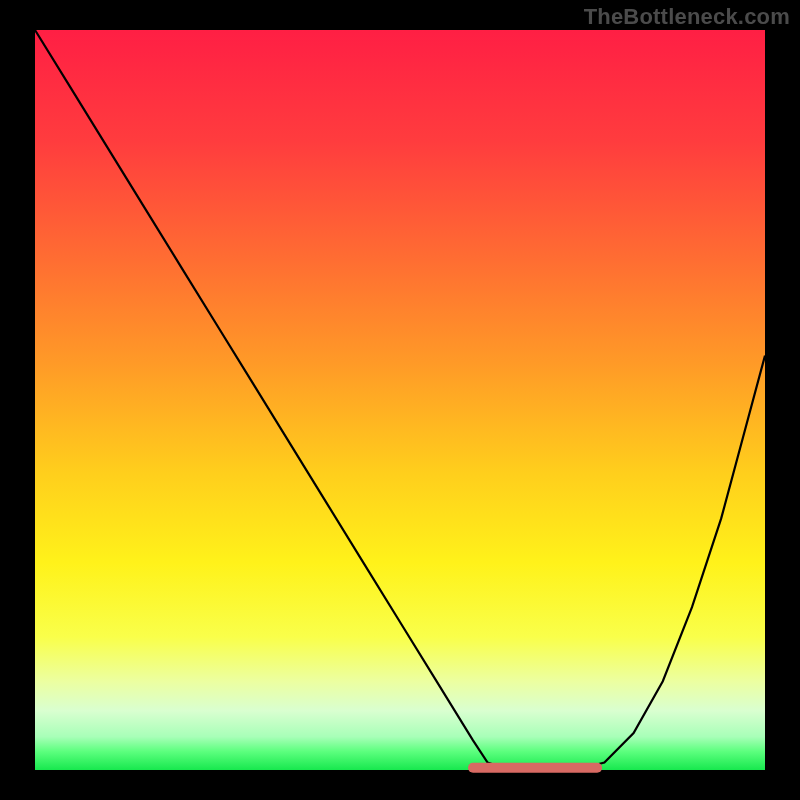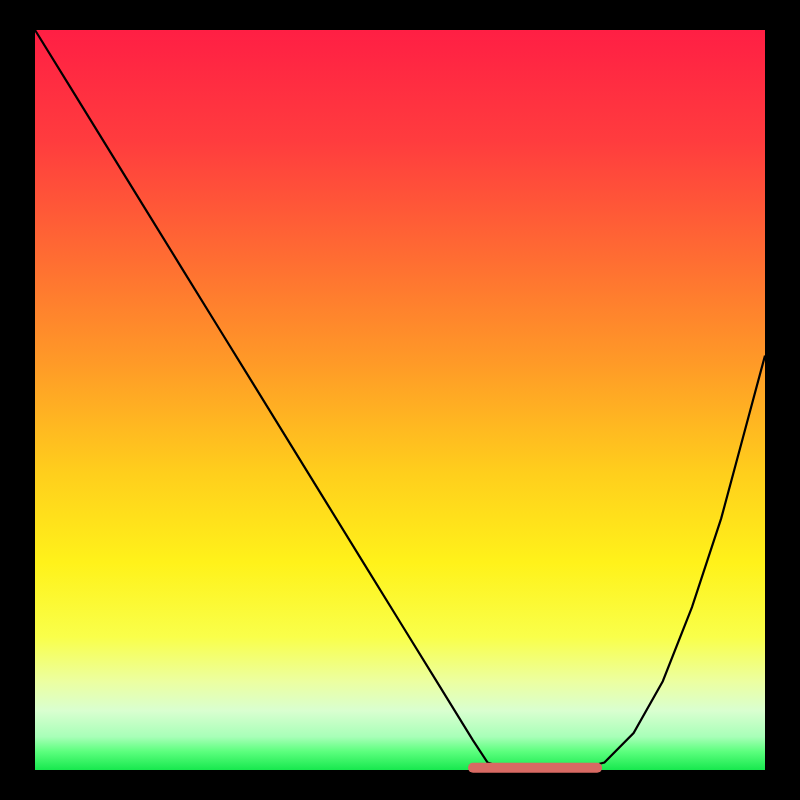--- a/index.html
+++ b/index.html
@@ -28,20 +28,21 @@
     z-index: 10;
   }
   svg {
     display: block;
   }
 </style>
 </head>
 <body>
 
 <div class="frame">
+  <div class="watermark">TheBottleneck.com</div>
   <svg id="chart-svg" width="800" height="800" viewBox="0 0 800 800">
     <defs>
       <linearGradient id="bg-grad" x1="0" y1="0" x2="0" y2="1">
           <stop offset="0%" stop-color="#ff1f44"></stop>
           <stop offset="15%" stop-color="#ff3c3e"></stop>
           <stop offset="30%" stop-color="#ff6a33"></stop>
           <stop offset="45%" stop-color="#ff9a27"></stop>
           <stop offset="60%" stop-color="#ffcf1c"></stop>
           <stop offset="72%" stop-color="#fff21a"></stop>
           <stop offset="82%" stop-color="#f9ff4a"></stop>

